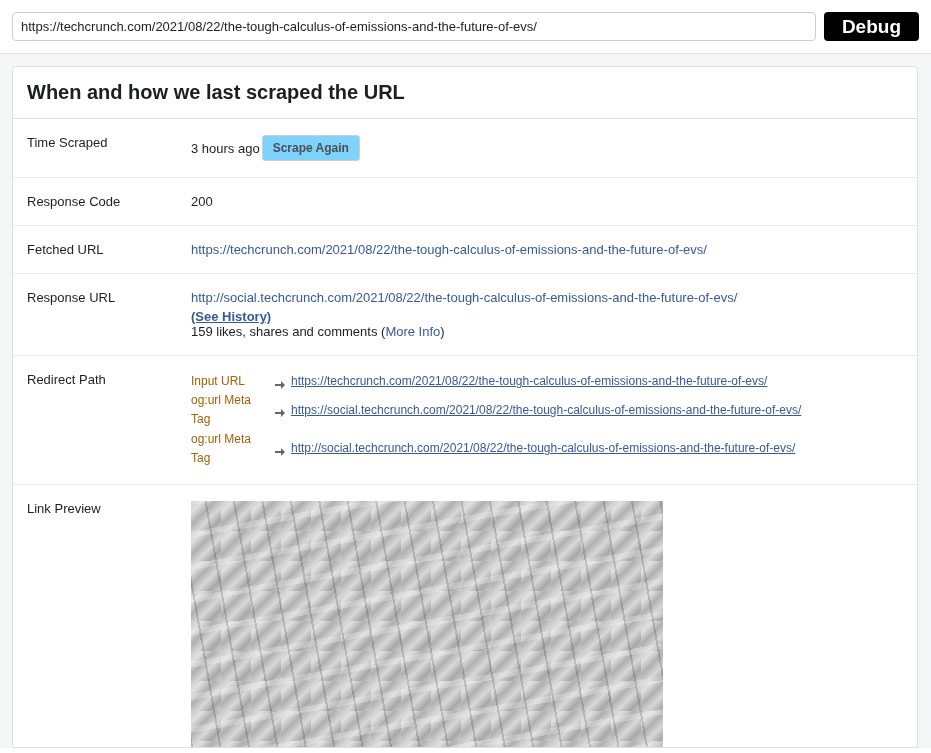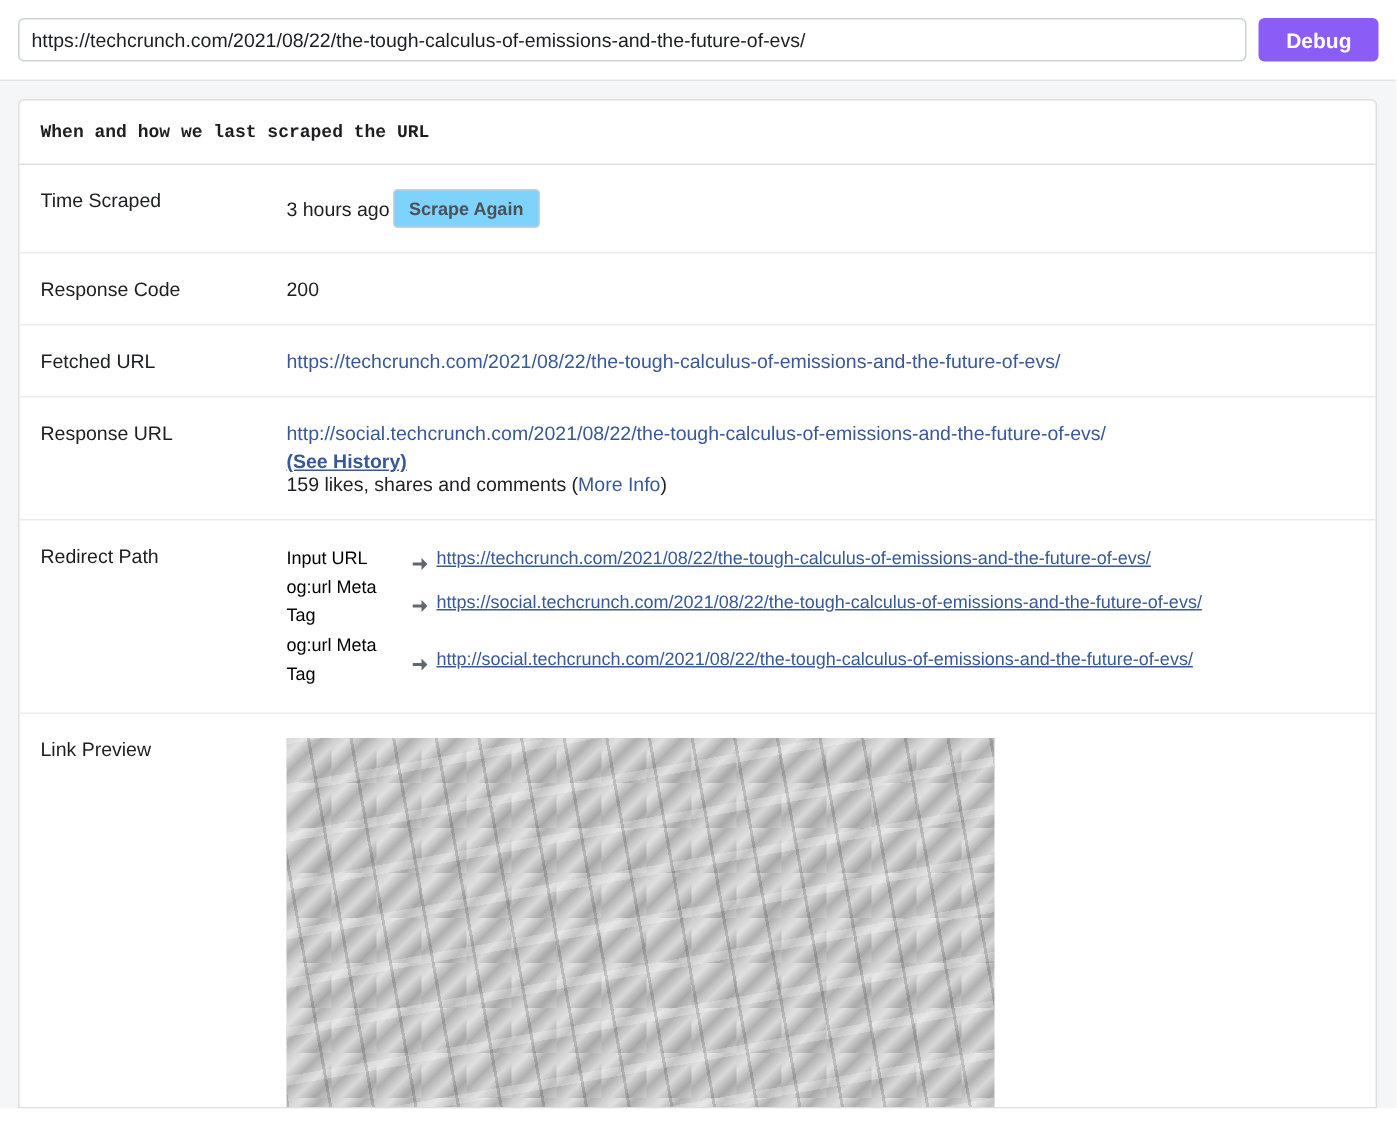--- a/index.html
+++ b/index.html
@@ -21,45 +21,44 @@
     flex: 1;
     border: 1px solid #ccd0d5;
     border-radius: 4px;
     padding: 6px 8px;
     font-size: 13px;
     font-family: inherit;
     color: #1c1e21;
     outline: none;
   }
   .debug-btn {
-    background: #8b5cf6;
+    background: #000000;
     color: #fff;
     border: none;
     border-radius: 4px;
     padding: 0 18px;
-    font-size: 14px;
+    font-size: 19px;
     font-weight: bold;
     cursor: pointer;
   }
   .outer-wrap {
     background: #f5f6f7;
     padding: 12px 0 0 12px;
   }
   .panel {
     background: #fff;
     border: 1px solid #dddfe2;
     border-radius: 4px 4px 0 0;
     max-width: 906px;
   }
   .panel-header {
     padding: 14px 14px;
     border-bottom: 1px solid #dddfe2;
     font-weight: bold;
-    font-size: 12px;
-    font-family: Liberation Mono, monospace;
+    font-size: 20px;
   }
   .row {
     display: flex;
     border-bottom: 1px solid #e9ebee;
     padding: 16px 14px;
   }
   .row:last-child { border-bottom: none; }
   .row-label {
     width: 164px;
     flex-shrink: 0;
@@ -86,21 +85,21 @@
     color: #4b4f56;
     cursor: pointer;
   }
   .link { color: #385898; text-decoration: none; }
   .link-bold { color: #385898; font-weight: bold; }
   .redirect-table {
     font-size: 12px;
     line-height: 1.6;
   }
   .redirect-row { display: flex; align-items: center; gap: 6px; }
-  .redirect-type { width: 78px; flex-shrink: 0; color: #000000; }
+  .redirect-type { width: 78px; flex-shrink: 0; color: #a16207; }
   .arrow-icon { width: 10px; height: 10px; display:inline-block; }
   .arrow-icon svg { width:10px; height:10px; fill:#606770; }
   .redirect-url { color: #385898; }
   .preview-card {
     width: 472px;
   }
   .preview-img {
     width: 472px;
     height: 246px;
     background: linear-gradient(135deg,#c9c9c9 0%, #e0e0e0 20%, #b0b0b0 40%, #d8d8d8 60%, #a8a8a8 80%, #cfcfcf 100%);

